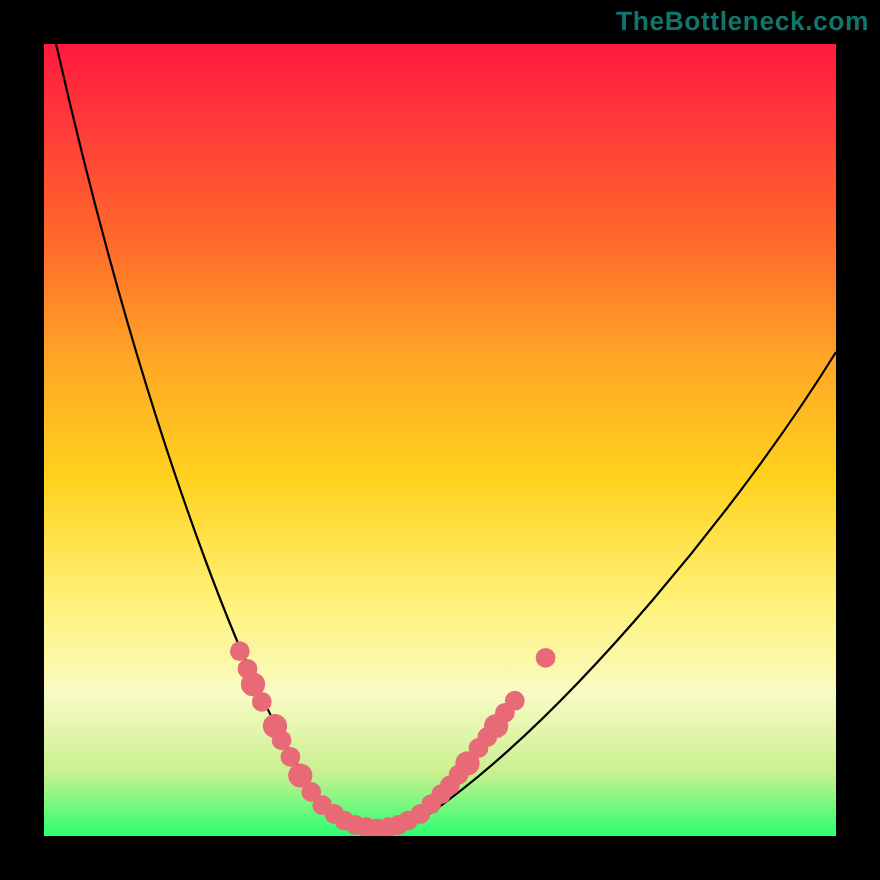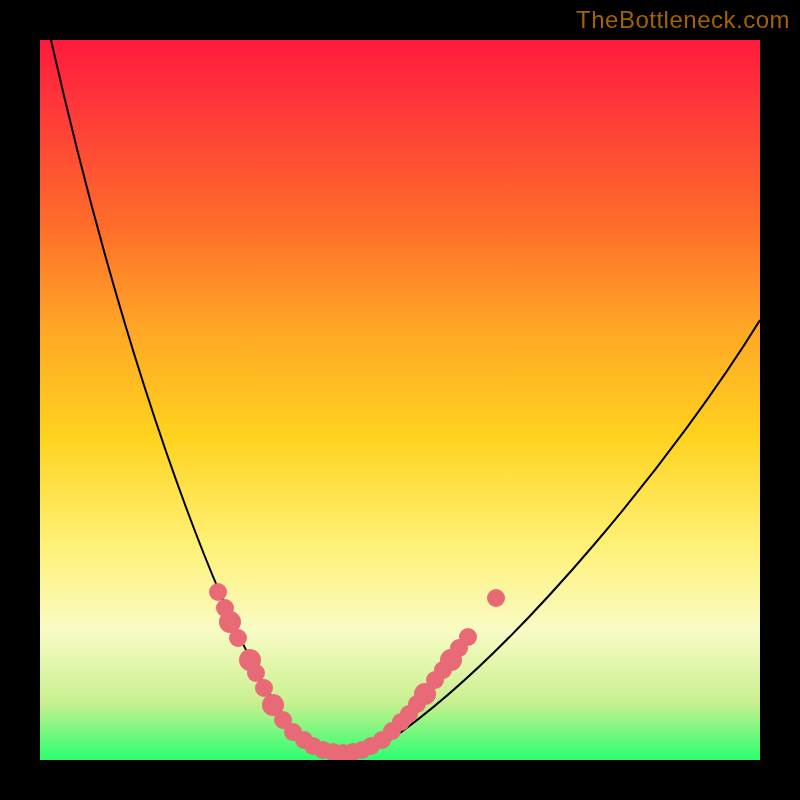--- a/index.html
+++ b/index.html
@@ -33,23 +33,23 @@
       #ffd21e 55%,
       #fff176 70%,
       #f9fbc4 82%,
       #c9f090 92%,
       #2aff70 100%);
   }
   .watermark {
     position: absolute;
     top: 6px;
     right: 10px;
-    color: #a16207;
+    color: #0f766e;
     font-size: 24px;
-    font-weight: 400;
+    font-weight: 700;
     letter-spacing: 0.5px;
     user-select: none;
   }
   svg.curve {
     position: absolute;
     left: 0;
     top: 0;
     width: 720px;
     height: 720px;
   }

